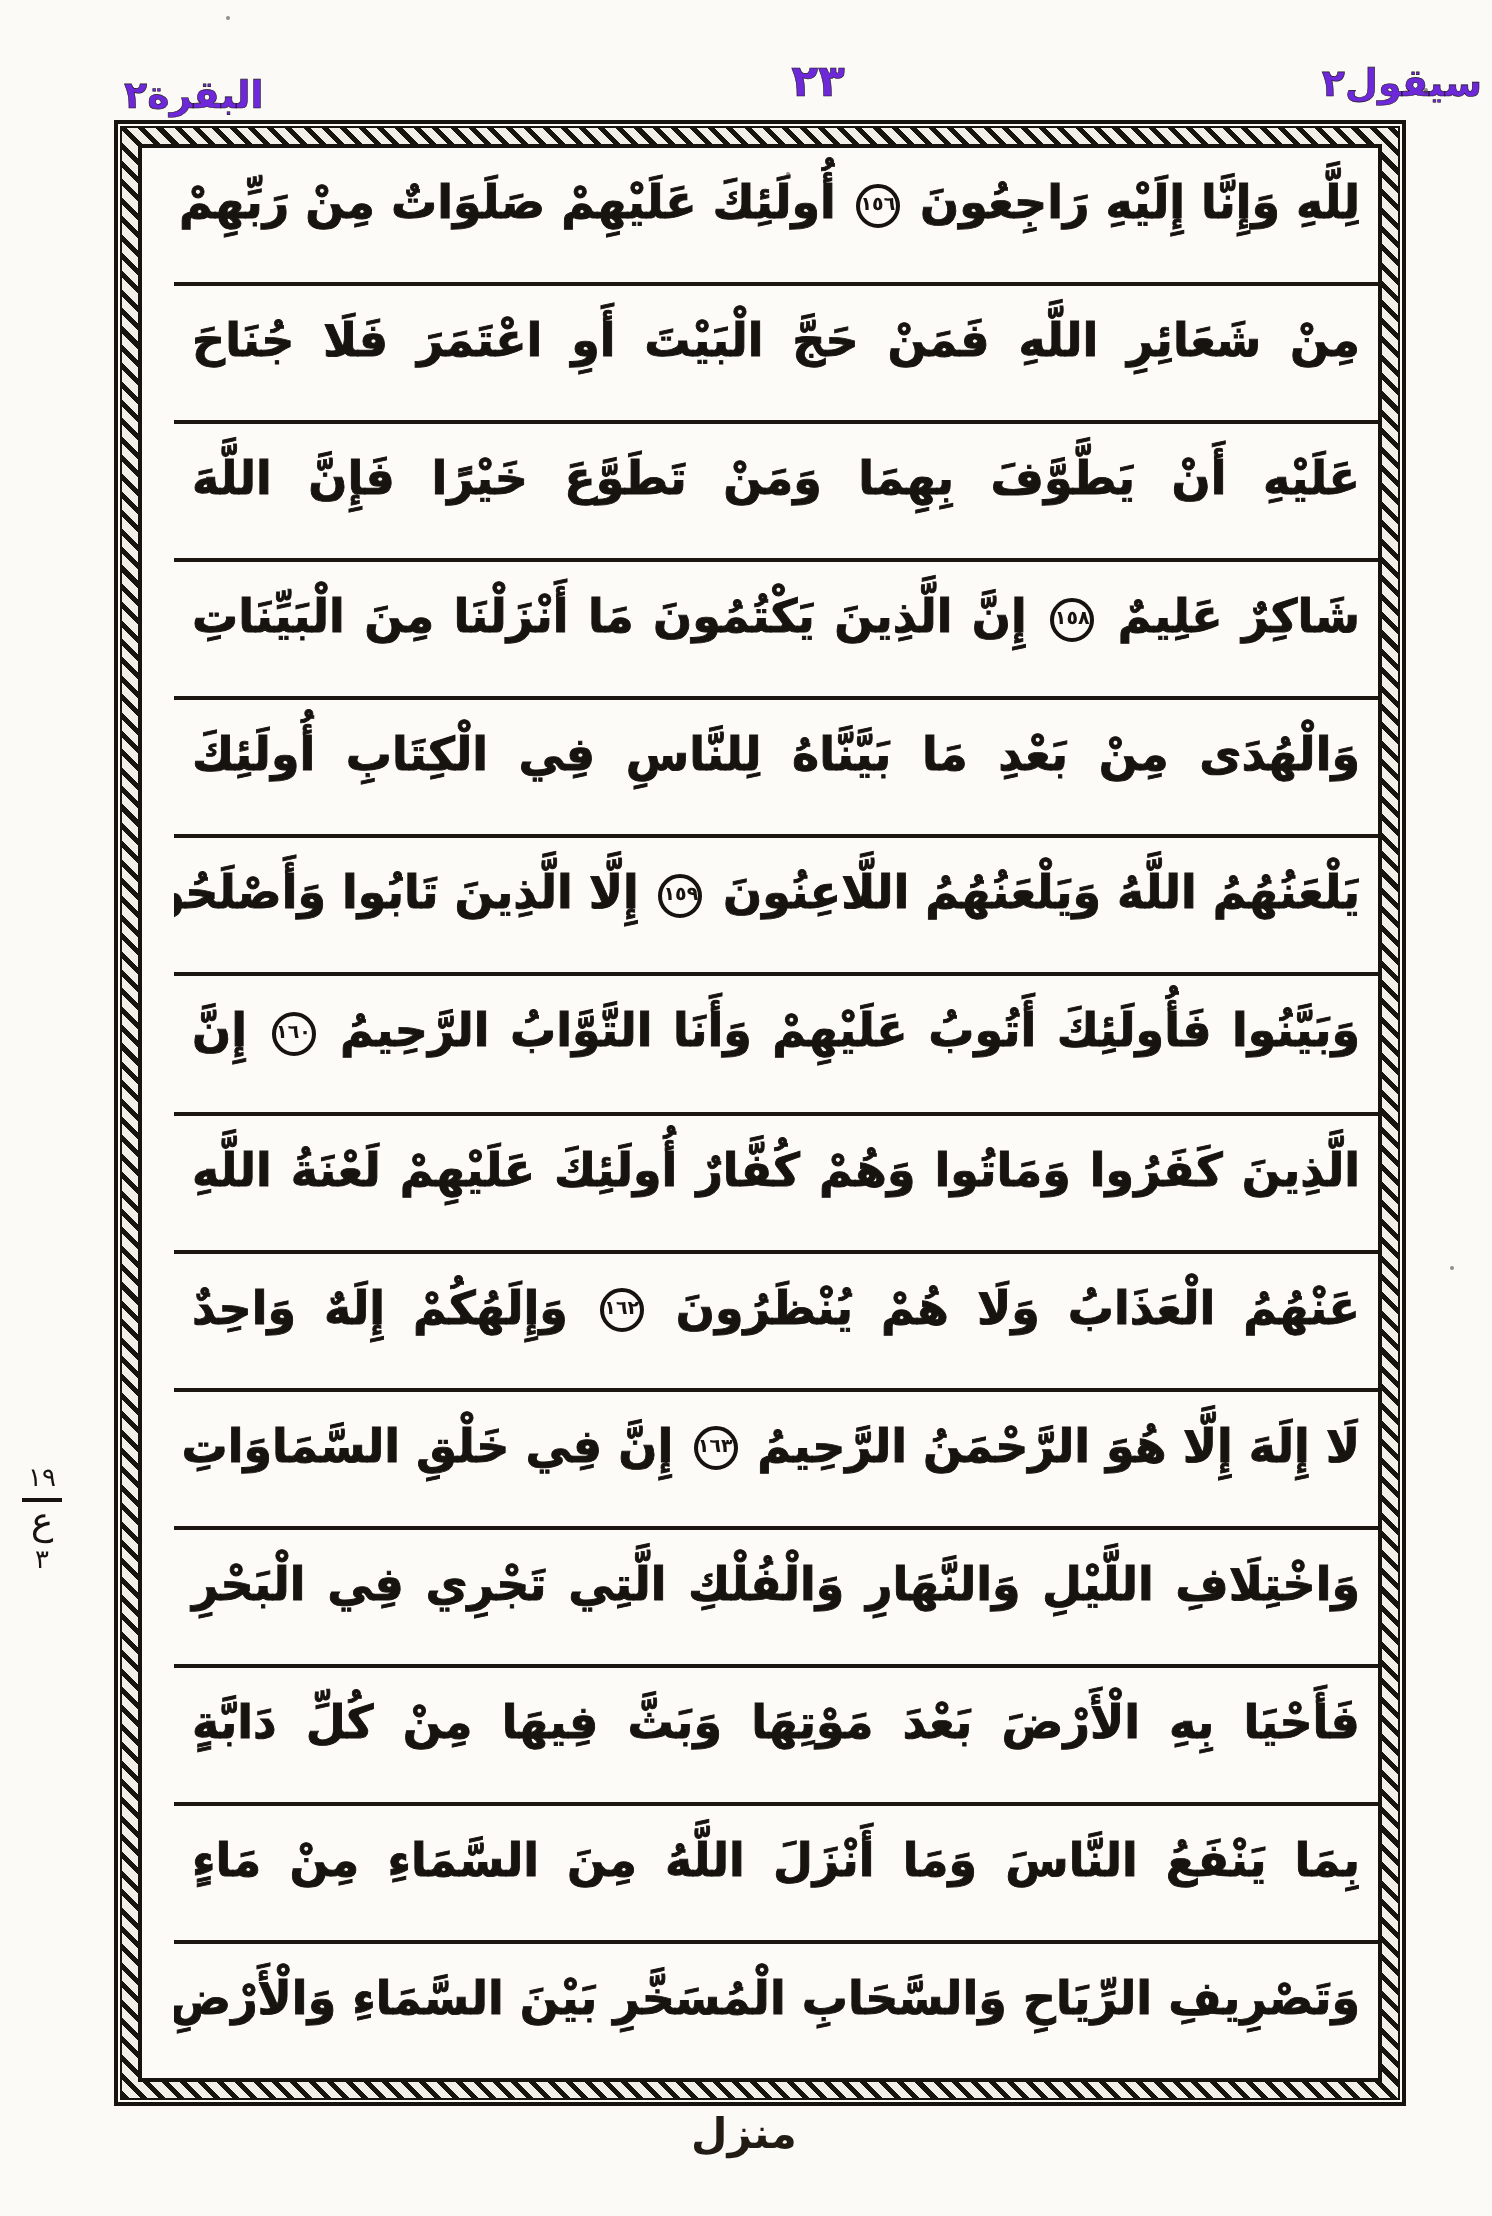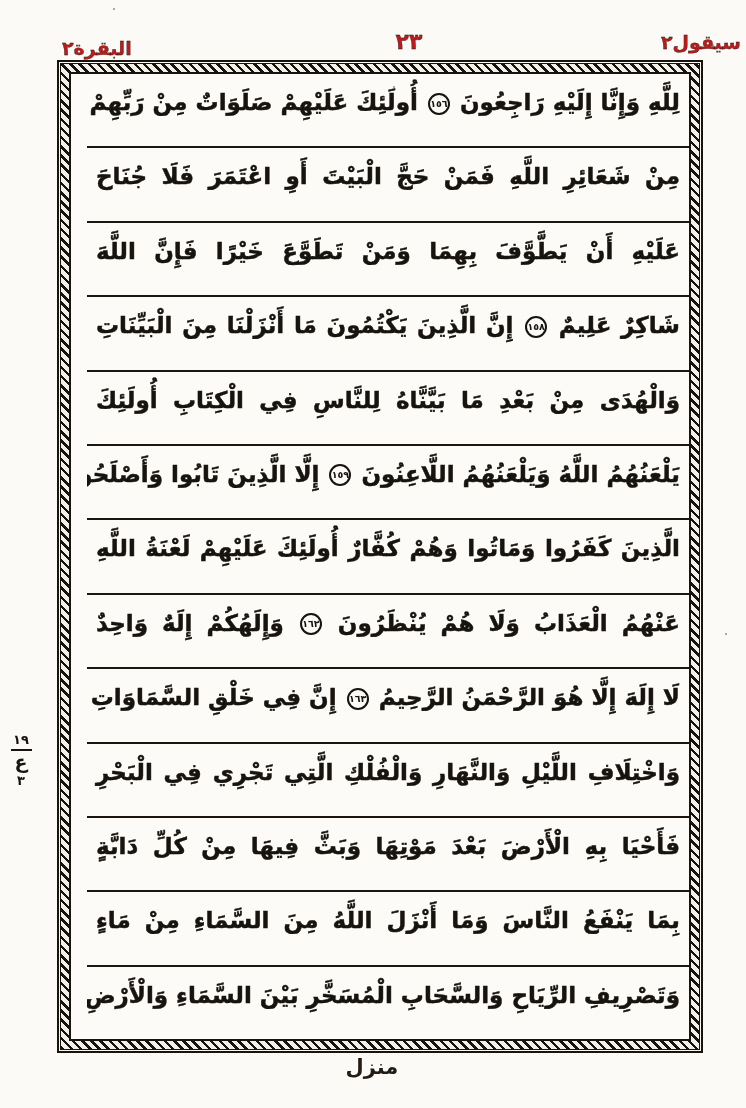--- a/index.html
+++ b/index.html
@@ -4,21 +4,21 @@
 <style>
   html,body{margin:0;padding:0;}
   body{
     width:746px;height:1108px;position:relative;overflow:hidden;
     background:#fbfaf7;
     font-family:"DejaVu Sans", sans-serif;
     color:#17130e;
   }
   
   .hdr{
-    position:absolute;font-size:19px;font-weight:bold;color:#b91c1c;
+    position:absolute;font-size:19px;font-weight:bold;color:#6d28d9;
     -webkit-text-stroke:.3px #1b160f;white-space:nowrap;
   }
   .hdr-right{top:31px;right:5px;}
   .hdr-center{top:29px;left:50%;transform:translateX(-50%);font-size:22px;letter-spacing:2px;margin-left:36px;}
   .hdr-left{top:37px;left:62px;}
   
   .frame{
     position:absolute;left:57px;top:60px;width:646px;height:993px;
     box-sizing:border-box;border:2px solid #17130e;padding:1px;background:#fbfaf7;
   }
@@ -49,21 +49,21 @@
     display:inline-block;box-sizing:border-box;vertical-align:middle;
     width:22px;height:22px;border:2px solid #17130e;border-radius:50%;
     font-size:9.5px;line-height:18px;text-align:center;text-align-last:center;
     font-weight:bold;-webkit-text-stroke:0 transparent;
     margin:0 2px;letter-spacing:0;
   }
   
   .ruku{
     position:absolute;left:4px;top:733px;width:34px;
     display:flex;flex-direction:column;align-items:center;
-    font-weight:bold;color:#17130e;line-height:1.05;
+    font-weight:normal;color:#17130e;line-height:1.05;
   }
   .ruku .n{font-size:13px;}
   .ruku .ain{font-size:19px;border-top:2px solid #17130e;padding:1px 4px 0 4px;margin:2px 0;}
   
   .catchword{
     position:absolute;top:1055px;left:50%;transform:translateX(-52%);
     font-size:21px;font-weight:bold;color:#221c14;
   }
   
   .speck{position:absolute;background:#3a342c;border-radius:50%;opacity:.55;}
@@ -77,20 +77,21 @@
 
 <div class="frame">
   <div class="frame-band">
     <div class="frame-inner" id="text-rows">
         <div class="text-row"><span>لِلَّهِ وَإِنَّا إِلَيْهِ رَاجِعُونَ</span> <span class="ayah-marker">١٥٦</span> <span>أُولَئِكَ عَلَيْهِمْ صَلَوَاتٌ مِنْ رَبِّهِمْ</span></div>
         <div class="text-row"><span>مِنْ شَعَائِرِ اللَّهِ فَمَنْ حَجَّ الْبَيْتَ أَوِ اعْتَمَرَ فَلَا جُنَاحَ</span></div>
         <div class="text-row"><span>عَلَيْهِ أَنْ يَطَّوَّفَ بِهِمَا وَمَنْ تَطَوَّعَ خَيْرًا فَإِنَّ اللَّهَ</span></div>
         <div class="text-row"><span>شَاكِرٌ عَلِيمٌ</span> <span class="ayah-marker">١٥٨</span> <span>إِنَّ الَّذِينَ يَكْتُمُونَ مَا أَنْزَلْنَا مِنَ الْبَيِّنَاتِ</span></div>
         <div class="text-row"><span>وَالْهُدَى مِنْ بَعْدِ مَا بَيَّنَّاهُ لِلنَّاسِ فِي الْكِتَابِ أُولَئِكَ</span></div>
         <div class="text-row"><span>يَلْعَنُهُمُ اللَّهُ وَيَلْعَنُهُمُ اللَّاعِنُونَ</span> <span class="ayah-marker">١٥٩</span> <span>إِلَّا الَّذِينَ تَابُوا وَأَصْلَحُوا</span></div>
+        <div class="text-row"><span>وَبَيَّنُوا فَأُولَئِكَ أَتُوبُ عَلَيْهِمْ وَأَنَا التَّوَّابُ الرَّحِيمُ</span> <span class="ayah-marker">١٦٠</span> <span>إِنَّ</span></div>
         <div class="text-row"><span>الَّذِينَ كَفَرُوا وَمَاتُوا وَهُمْ كُفَّارٌ أُولَئِكَ عَلَيْهِمْ لَعْنَةُ اللَّهِ</span></div>
         <div class="text-row"><span>عَنْهُمُ الْعَذَابُ وَلَا هُمْ يُنْظَرُونَ</span> <span class="ayah-marker">١٦٢</span> <span>وَإِلَهُكُمْ إِلَهٌ وَاحِدٌ</span></div>
         <div class="text-row"><span>لَا إِلَهَ إِلَّا هُوَ الرَّحْمَنُ الرَّحِيمُ</span> <span class="ayah-marker">١٦٣</span> <span>إِنَّ فِي خَلْقِ السَّمَاوَاتِ وَالْأَرْضِ</span></div>
         <div class="text-row"><span>وَاخْتِلَافِ اللَّيْلِ وَالنَّهَارِ وَالْفُلْكِ الَّتِي تَجْرِي فِي الْبَحْرِ</span></div>
         <div class="text-row"><span>فَأَحْيَا بِهِ الْأَرْضَ بَعْدَ مَوْتِهَا وَبَثَّ فِيهَا مِنْ كُلِّ دَابَّةٍ</span></div>
         <div class="text-row"><span>بِمَا يَنْفَعُ النَّاسَ وَمَا أَنْزَلَ اللَّهُ مِنَ السَّمَاءِ مِنْ مَاءٍ</span></div>
         <div class="text-row"><span>وَتَصْرِيفِ الرِّيَاحِ وَالسَّحَابِ الْمُسَخَّرِ بَيْنَ السَّمَاءِ وَالْأَرْضِ</span></div>
       </div>
   </div>
 </div>

